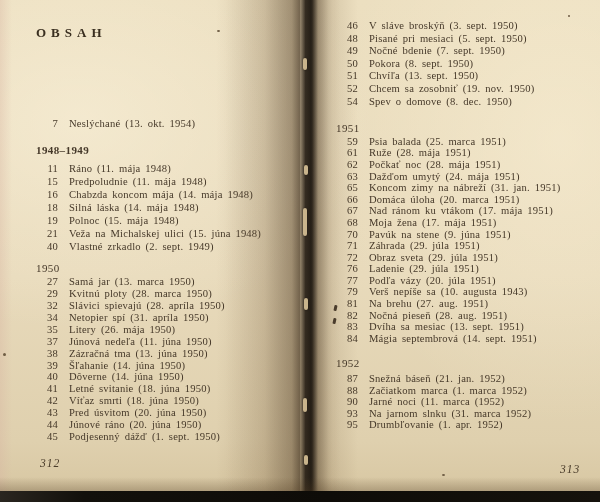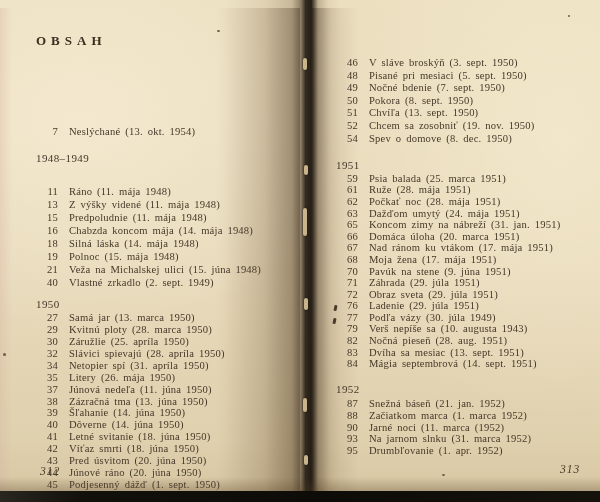--- a/index.html
+++ b/index.html
@@ -9,34 +9,34 @@
     --ink:#453829;
     --gutter-dark:#1b130b;
   }
   *{margin:0;padding:0;box-sizing:border-box;}
   html,body{width:600px;height:502px;overflow:hidden;}
   body{font-family:"Liberation Serif","DejaVu Serif",serif;background:var(--paper);}
   .spread{position:relative;width:600px;height:502px;background:
     radial-gradient(ellipse 420px 300px at 80px 120px, rgba(255,248,228,.45), rgba(255,248,228,0) 70%),
     radial-gradient(ellipse 300px 380px at 560px 140px, rgba(255,246,222,.40), rgba(255,246,222,0) 75%),
     linear-gradient(180deg,#ecdfc0 0%,#e8dabb 55%,#dfd0ae 88%,#d6c5a0 100%);}
-  .page{position:absolute;top:8px;height:491px;}
+  .page{position:absolute;top:0;height:491px;}
   .page-left{left:0;width:300px;padding:25px 0 0 36px;background:
     linear-gradient(90deg, rgba(214,178,160,.35) 0%, rgba(214,178,160,0) 4%),
     linear-gradient(90deg, rgba(110,85,55,0) 72%, rgba(110,85,55,.18) 88%, rgba(70,52,32,.38) 100%);}
-  .page-right{left:312px;width:288px;padding:49px 0 0 24px;background:
+  .page-right{left:312px;width:288px;padding:20px 0 0 24px;background:
     linear-gradient(90deg, rgba(70,52,32,.40) 0%, rgba(110,85,55,.15) 7%, rgba(110,85,55,0) 16%);}
   .book-title{font-size:13px;font-weight:700;letter-spacing:5px;color:#3a2f20;height:15px;line-height:15px;}
   .section{color:var(--ink);}
   .heading{font-size:11px;line-height:12.6px;font-weight:400;letter-spacing:.4px;}
   .row{white-space:nowrap;font-size:10.6px;letter-spacing:.2px;word-spacing:2px;}
   .num{display:inline-block;width:22px;text-align:right;margin-right:11px;}
   .page-left .section:nth-of-type(1){margin-top:78px;}
   .page-left .section:nth-of-type(2){margin-top:15px;}
-  .page-left .section:nth-of-type(2) .heading{margin-bottom:20px;}
+  .page-left .section:nth-of-type(2) .heading{margin-bottom:5px;font-weight:bold;}
   .page-left .section:nth-of-type(2) .row{line-height:13px;}
   .page-left .section:nth-of-type(3){margin-top:9px;}
   .page-left .section:nth-of-type(3) .heading{margin-bottom:2px;}
   .page-left .section:nth-of-type(3) .row{line-height:11.9px;}
   .page-right .section:nth-of-type(1) .row{line-height:12.6px;}
   .page-right .section:nth-of-type(2){margin-top:14px;}
   .page-right .section:nth-of-type(2) .heading{margin-bottom:1px;}
   .page-right .section:nth-of-type(2) .row{line-height:11.6px;}
   .page-right .section:nth-of-type(3){margin-top:13px;}
   .page-right .section:nth-of-type(3) .heading{margin-bottom:3px;}
@@ -70,33 +70,31 @@
 
   <div class="page page-left">
     <div class="book-title">OBSAH</div>
     <div>
         <div class="section">
           <div class="row"><span class="num">7</span><span class="entry-title">Neslýchané (13. okt. 1954)</span></div>
         </div>
         <div class="section">
           <div class="heading">1948–1949</div>
           <div class="row"><span class="num">11</span><span class="entry-title">Ráno (11. mája 1948)</span></div>
-          <div class="row"><span class="num">13</span><span class="entry-title">Z výšky videné (11. mája 1948)</span></div>
           <div class="row"><span class="num">15</span><span class="entry-title">Predpoludnie (11. mája 1948)</span></div>
           <div class="row"><span class="num">16</span><span class="entry-title">Chabzda koncom mája (14. mája 1948)</span></div>
           <div class="row"><span class="num">18</span><span class="entry-title">Silná láska (14. mája 1948)</span></div>
           <div class="row"><span class="num">19</span><span class="entry-title">Polnoc (15. mája 1948)</span></div>
           <div class="row"><span class="num">21</span><span class="entry-title">Veža na Michalskej ulici (15. júna 1948)</span></div>
           <div class="row"><span class="num">40</span><span class="entry-title">Vlastné zrkadlo (2. sept. 1949)</span></div>
         </div>
         <div class="section">
           <div class="heading">1950</div>
           <div class="row"><span class="num">27</span><span class="entry-title">Samá jar (13. marca 1950)</span></div>
           <div class="row"><span class="num">29</span><span class="entry-title">Kvitnú ploty (28. marca 1950)</span></div>
-          <div class="row"><span class="num">30</span><span class="entry-title">Záružlie (25. apríla 1950)</span></div>
           <div class="row"><span class="num">32</span><span class="entry-title">Slávici spievajú (28. apríla 1950)</span></div>
           <div class="row"><span class="num">34</span><span class="entry-title">Netopier spí (31. apríla 1950)</span></div>
           <div class="row"><span class="num">35</span><span class="entry-title">Litery (26. mája 1950)</span></div>
           <div class="row"><span class="num">37</span><span class="entry-title">Júnová nedeľa (11. júna 1950)</span></div>
           <div class="row"><span class="num">38</span><span class="entry-title">Zázračná tma (13. júna 1950)</span></div>
           <div class="row"><span class="num">39</span><span class="entry-title">Šľahanie (14. júna 1950)</span></div>
           <div class="row"><span class="num">40</span><span class="entry-title">Dôverne (14. júna 1950)</span></div>
           <div class="row"><span class="num">41</span><span class="entry-title">Letné svitanie (18. júna 1950)</span></div>
           <div class="row"><span class="num">42</span><span class="entry-title">Víťaz smrti (18. júna 1950)</span></div>
           <div class="row"><span class="num">43</span><span class="entry-title">Pred úsvitom (20. júna 1950)</span></div>
@@ -125,22 +123,23 @@
           <div class="row"><span class="num">62</span><span class="entry-title">Počkať noc (28. mája 1951)</span></div>
           <div class="row"><span class="num">63</span><span class="entry-title">Dažďom umytý (24. mája 1951)</span></div>
           <div class="row"><span class="num">65</span><span class="entry-title">Koncom zimy na nábreží (31. jan. 1951)</span></div>
           <div class="row"><span class="num">66</span><span class="entry-title">Domáca úloha (20. marca 1951)</span></div>
           <div class="row"><span class="num">67</span><span class="entry-title">Nad ránom ku vtákom (17. mája 1951)</span></div>
           <div class="row"><span class="num">68</span><span class="entry-title">Moja žena (17. mája 1951)</span></div>
           <div class="row"><span class="num">70</span><span class="entry-title">Pavúk na stene (9. júna 1951)</span></div>
           <div class="row"><span class="num">71</span><span class="entry-title">Záhrada (29. júla 1951)</span></div>
           <div class="row"><span class="num">72</span><span class="entry-title">Obraz sveta (29. júla 1951)</span></div>
           <div class="row"><span class="num">76</span><span class="entry-title">Ladenie (29. júla 1951)</span></div>
-          <div class="row"><span class="num">77</span><span class="entry-title">Podľa vázy (30. júla 1949)</span></div>
+          <div class="row"><span class="num">77</span><span class="entry-title">Podľa vázy (20. júla 1951)</span></div>
           <div class="row"><span class="num">79</span><span class="entry-title">Verš nepíše sa (10. augusta 1943)</span></div>
+          <div class="row"><span class="num">81</span><span class="entry-title">Na brehu (27. aug. 1951)</span></div>
           <div class="row"><span class="num">82</span><span class="entry-title">Nočná pieseň (28. aug. 1951)</span></div>
           <div class="row"><span class="num">83</span><span class="entry-title">Dvíha sa mesiac (13. sept. 1951)</span></div>
           <div class="row"><span class="num">84</span><span class="entry-title">Mágia septembrová (14. sept. 1951)</span></div>
         </div>
         <div class="section">
           <div class="heading">1952</div>
           <div class="row"><span class="num">87</span><span class="entry-title">Snežná báseň (21. jan. 1952)</span></div>
           <div class="row"><span class="num">88</span><span class="entry-title">Začiatkom marca (1. marca 1952)</span></div>
           <div class="row"><span class="num">90</span><span class="entry-title">Jarné noci (11. marca (1952)</span></div>
           <div class="row"><span class="num">93</span><span class="entry-title">Na jarnom slnku (31. marca 1952)</span></div>

